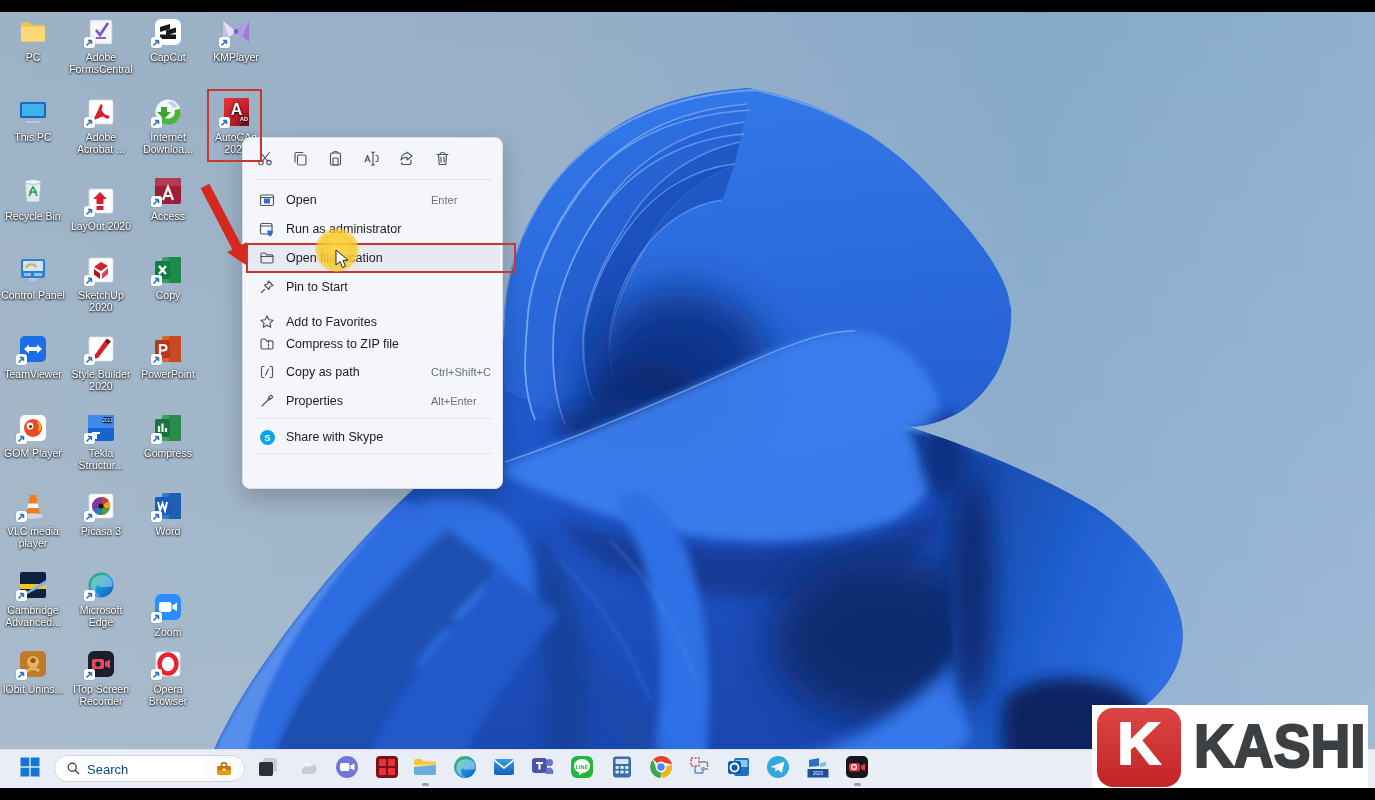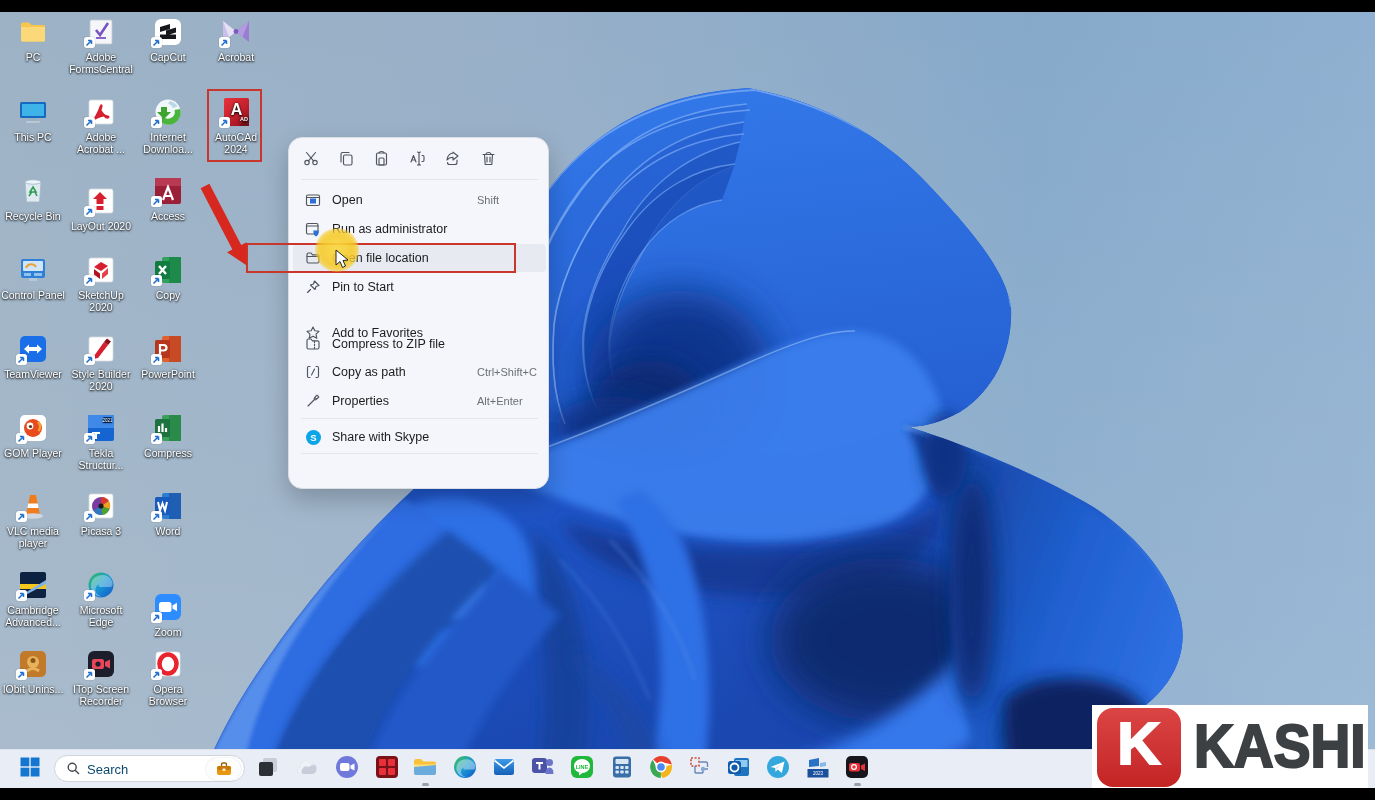--- a/index.html
+++ b/index.html
@@ -12,22 +12,22 @@
   
   .di { position:absolute; width:76px; margin-left:-38px; text-align:center; color:#fff;
     font-size:10.5px; line-height:12px;
     text-shadow:0 1px 2px rgba(0,0,0,.95),0 0 3px rgba(0,0,0,.6); }
   .ic { position:relative; width:30px; height:30px; margin:0 auto 4px; }
   .ic svg { position:absolute; left:0; top:0; }
   .sc { position:absolute; left:-2px; bottom:-1px; width:11px; height:11px;
     background:#fff; border-radius:2.5px; box-shadow:0 0 1px rgba(0,0,0,.45); }
   
   #menu { position:absolute; left:242px; top:125px; width:261px; height:352px;
-    background:#f4f6fb; border:1px solid #d9dde4; border-radius:14px;
-    box-shadow:0 10px 24px rgba(0,0,0,.22);margin-left:46px; }
+    background:#f4f6fb; border:1px solid #d9dde4; border-radius:8px;
+    box-shadow:0 10px 24px rgba(0,0,0,.22); }
   .mrow { position:absolute; left:4px; width:253px; height:28px; border-radius:4px;
     color:#1c1c1c; font-size:12.5px; }
   .mrow .lbl { position:absolute; left:39px; top:7px; }
   .mrow .sct { position:absolute; left:184px; top:8px; font-size:11px; color:#6b7075; }
   .mrow .mi { position:absolute; left:12px; top:6px; width:16px; height:16px; }
   .msep { position:absolute; left:12px; width:237px; height:1px; background:#e2e5ea; }
   
   #taskbar { position:absolute; left:0; top:737px; width:1375px; height:39px;
     background:#e9edf6; border-top:1px solid #dde1ec; }
   .tbi { position:absolute; top:4px; width:26px; height:26px; }
@@ -540,21 +540,21 @@
             <path d="M28 4 L15 14.5 L28 25 Z" fill="#9a7dd0"></path>
             <path d="M28 4 L15 14.5 L21.5 19.8 Z" fill="#b49ae0"></path>
             <circle cx="15" cy="14.5" r="2.4" fill="#7a5cc0"></circle>
           </svg>
           <div class="sc">
             <svg width="11" height="11" viewBox="0 0 11 11">
               <path d="M2.5 8.5L7.5 3.5M7.5 3.5H4M7.5 3.5V7" stroke="#1f6fd0" stroke-width="1.5" fill="none"></path>
             </svg>
           </div>
         </div>
-        <div>Acrobat</div>
+        <div>KMPlayer</div>
       </div>
 <div class="di" style="left:236px;top:85px">
         <div class="ic">
           <svg width="30" height="30" viewBox="0 0 30 30">
             <rect x="3" y="1" width="25" height="28" rx="1.5" fill="url(#acadg)"></rect>
             <defs>
               <linearGradient id="acadg" x1="0" y1="0" x2="0.8" y2="1">
                 <stop offset="0" stop-color="#e8333f"></stop>
                 <stop offset="0.6" stop-color="#c4202c"></stop>
                 <stop offset="1" stop-color="#8e1220"></stop>
@@ -614,21 +614,21 @@
         </svg></div>
 <div class="mrow" style="top:48px;">
         <div class="mi"><svg width="16" height="16" viewBox="0 0 16 16">
             <g stroke="#51565c" fill="none" stroke-width="1.15" stroke-linecap="round" stroke-linejoin="round">
               <rect x="1.5" y="3" width="13" height="10.5" rx="1.5"></rect>
               <path d="M1.5 5.5 H14.5"></path>
             </g>
             <rect x="5" y="6.5" width="6" height="5" fill="#2d6fd6"></rect>
           </svg></div>
         <div class="lbl">Open</div>
-        <div class="sct">Shift</div>
+        <div class="sct">Enter</div>
       </div>
 <div class="mrow" style="top:77px;">
         <div class="mi"><svg width="16" height="16" viewBox="0 0 16 16">
             <g stroke="#51565c" fill="none" stroke-width="1.15" stroke-linecap="round" stroke-linejoin="round">
               <rect x="1.5" y="2.5" width="11.5" height="10.5" rx="1.5"></rect>
               <path d="M1.5 5 H13"></path>
             </g>
             <path d="M8.5 9.2 Q11 9.8 13.5 9.2 L13.5 12 Q13.5 14.5 11 15.4 Q8.5 14.5 8.5 12 Z" fill="#2d6fd6"></path>
           </svg></div>
         <div class="lbl">Run as administrator</div>
@@ -644,21 +644,21 @@
       </div>
 <div class="mrow" style="top:134.5px;">
         <div class="mi"><svg width="16" height="16" viewBox="0 0 16 16">
             <g stroke="#51565c" fill="none" stroke-width="1.15" stroke-linecap="round" stroke-linejoin="round">
               <path d="M9.5 2 L14 6.5 L11 7.5 L10 10.5 L5.5 6 L8.5 5 Z"></path>
               <path d="M5.5 10.5 L2.5 13.5"></path>
             </g>
           </svg></div>
         <div class="lbl">Pin to Start</div>
       </div>
-<div class="mrow" style="top:181px;">
+<div class="mrow" style="top:170px;">
         <div class="mi"><svg width="16" height="16" viewBox="0 0 16 16">
             <g stroke="#51565c" fill="none" stroke-width="1.15" stroke-linecap="round" stroke-linejoin="round">
               <path d="M8 2 L9.8 5.8 L14 6.3 L11 9.1 L11.8 13.3 L8 11.2 L4.2 13.3 L5 9.1 L2 6.3 L6.2 5.8 Z"></path>
             </g>
           </svg></div>
         <div class="lbl">Add to Favorites</div>
       </div>
 <div class="mrow" style="top:191.5px;">
         <div class="mi"><svg width="16" height="16" viewBox="0 0 16 16">
             <g stroke="#51565c" fill="none" stroke-width="1.15" stroke-linecap="round" stroke-linejoin="round">

